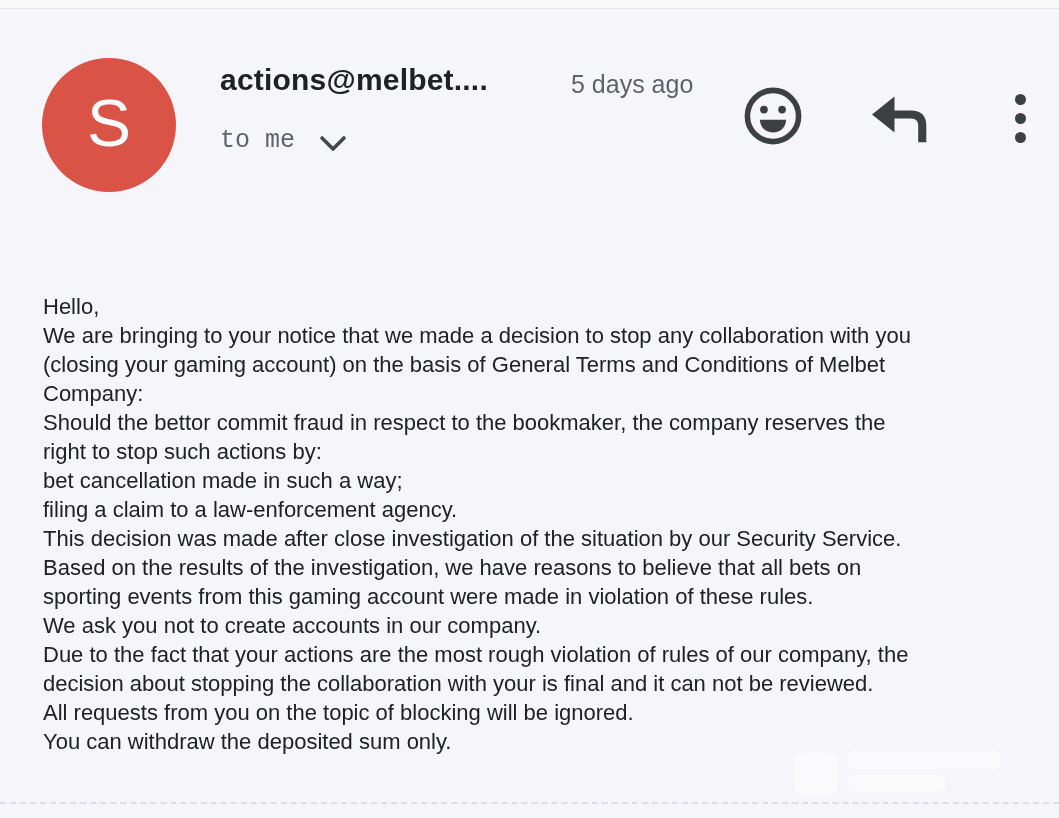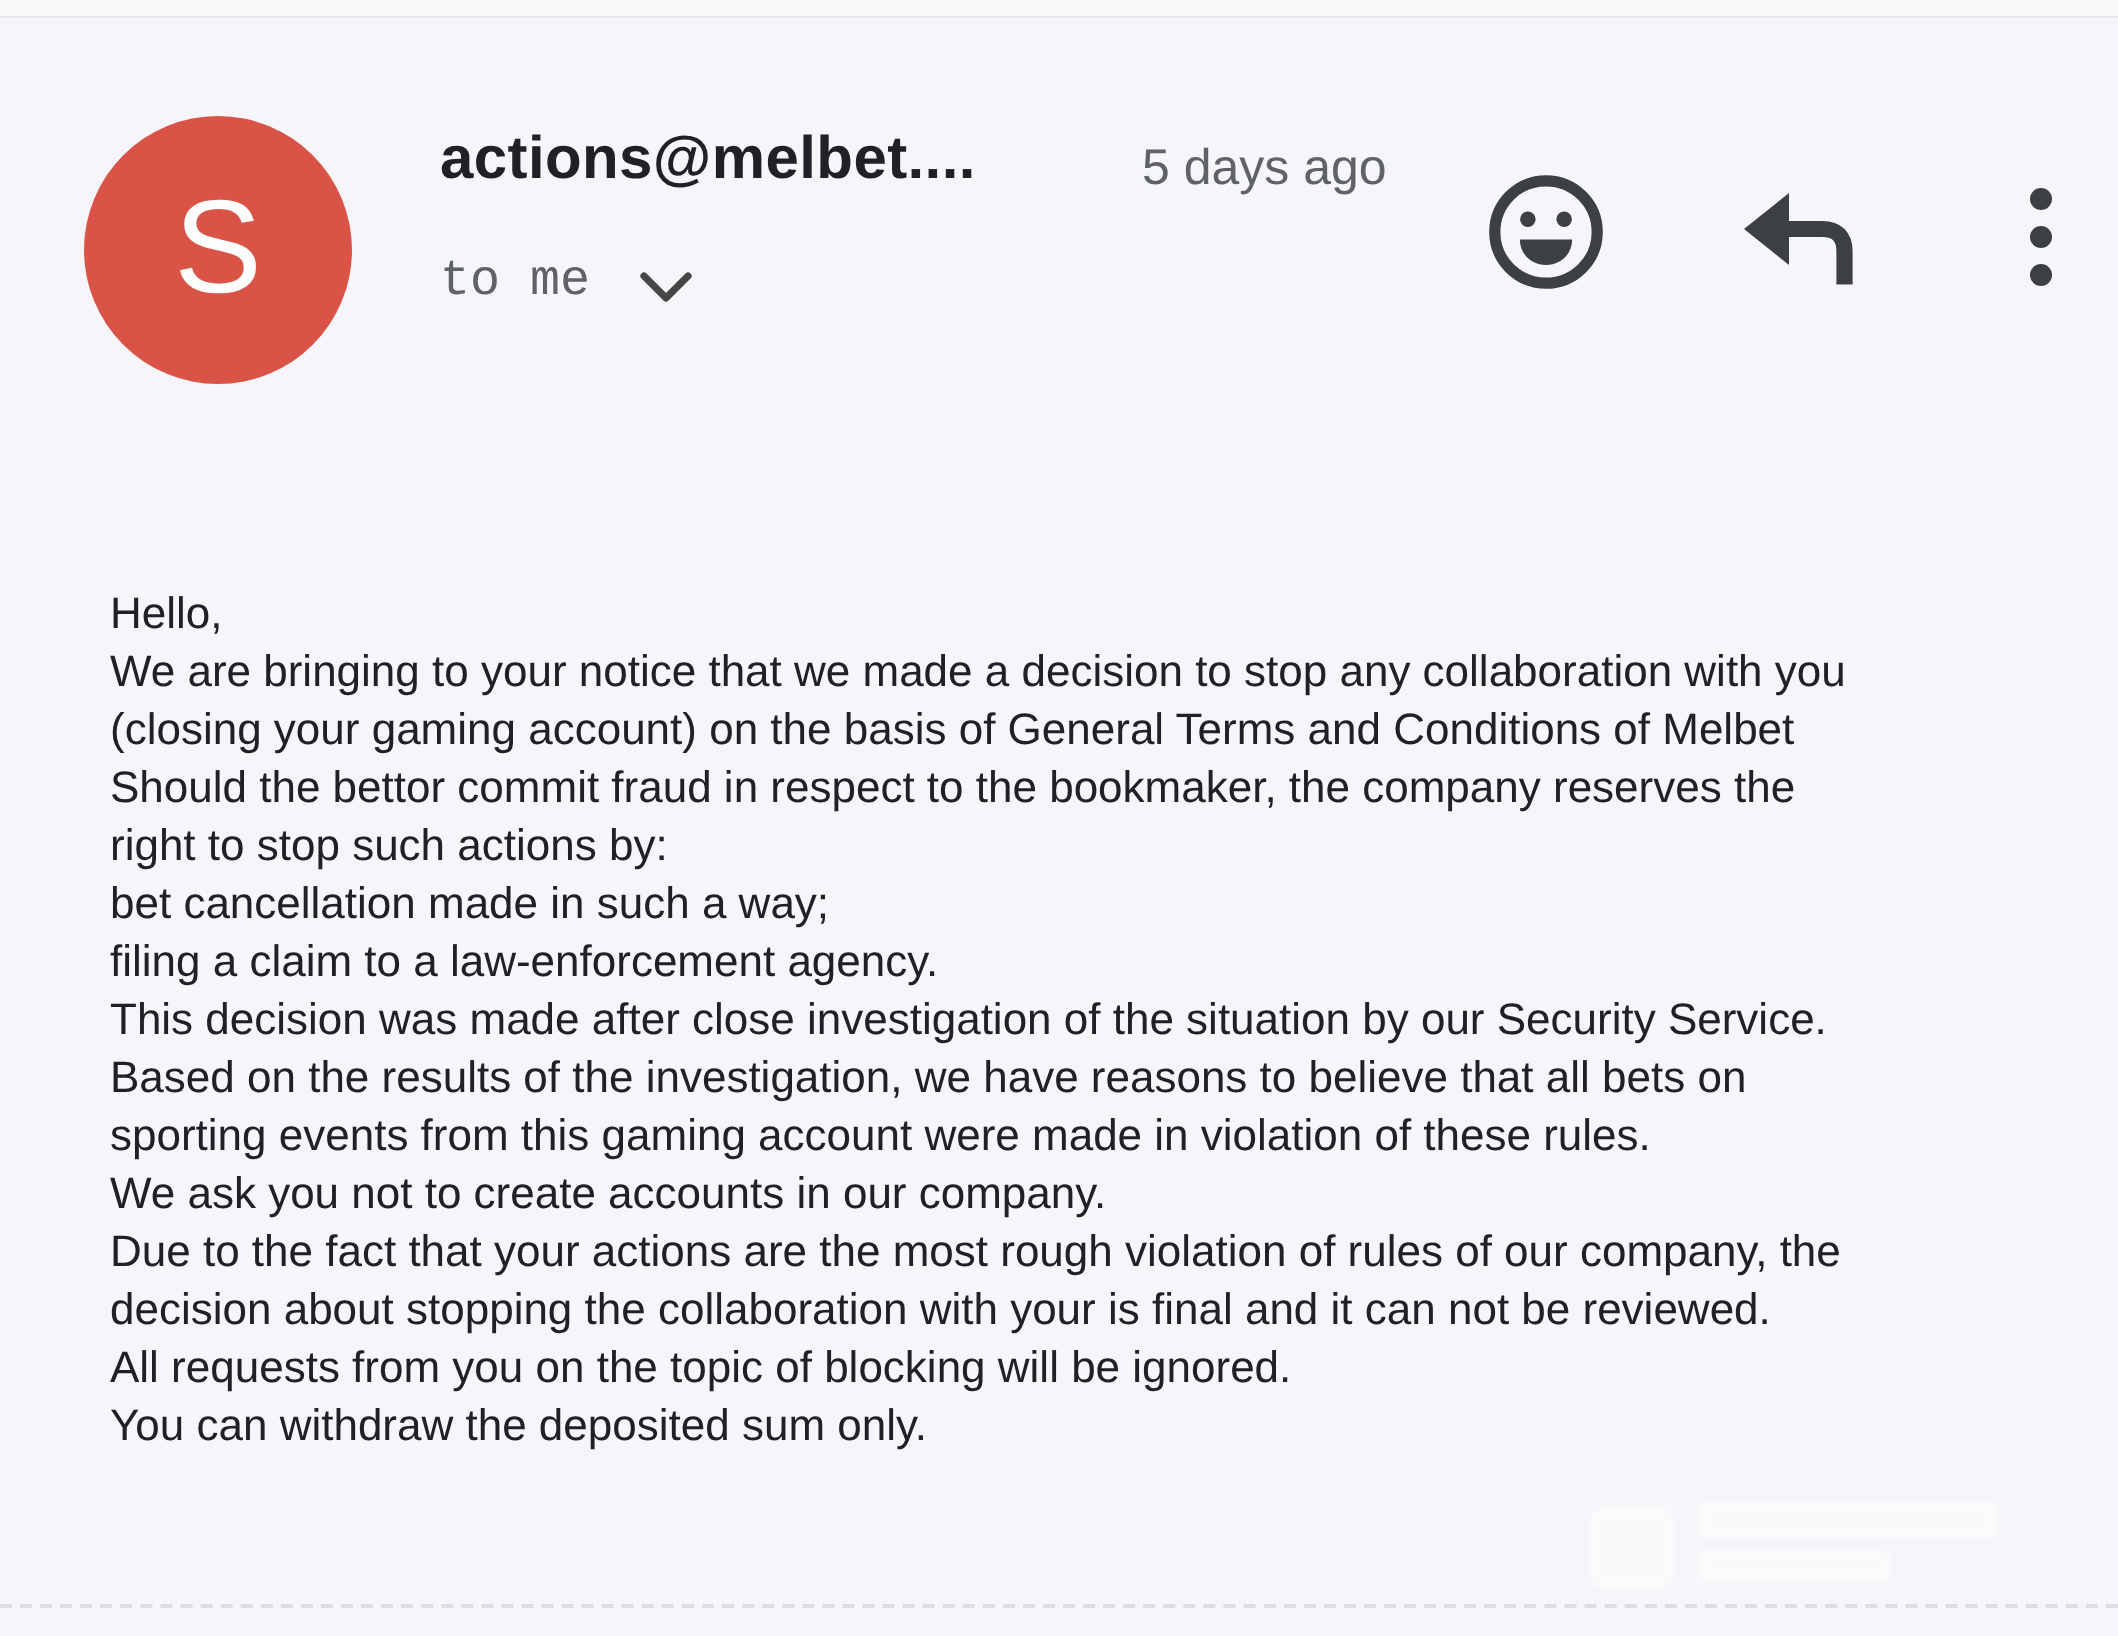--- a/index.html
+++ b/index.html
@@ -44,21 +44,21 @@
   .btn-reaction{left:741px;top:84px;width:64px;height:64px;}
   .btn-reply{left:866px;top:86px;width:72px;height:60px;}
   .btn-more{left:1012px;top:88px;width:16px;height:58px;}
   .dots{display:flex;flex-direction:column;align-items:center;gap:8px;padding-top:2px;}
   .dot{width:11px;height:11px;border-radius:50%;background:#3c4043;}
   
   .email-body{
     position:absolute;left:43px;top:292px;width:1000px;
     color:#202124;font-size:22px;line-height:29px;
   }
-  .email-body .line{white-space:nowrap;margin-left:12px;}
+  .email-body .line{white-space:nowrap;}
   
   .bottom-divider{
     position:absolute;left:0;top:802px;width:100%;height:0;
     border-top:2px dashed #dddde3;
   }
   .watermark{
     position:absolute;left:795px;top:745px;width:225px;height:55px;
     opacity:.55;filter:blur(1.5px);pointer-events:none;
   }
   .wm-blob{position:absolute;background:#ffffff;border-radius:4px;}
@@ -109,20 +109,21 @@
       <span class="dot"></span>
         <span class="dot"></span>
         <span class="dot"></span>
     </span>
   </button>
 
   <div class="email-body">
       <div class="line">Hello,</div>
       <div class="line">We are bringing to your notice that we made a decision to stop any collaboration with you</div>
       <div class="line">(closing your gaming account) on the basis of General Terms and Conditions of Melbet</div>
+      <div class="line">Company:</div>
       <div class="line">Should the bettor commit fraud in respect to the bookmaker, the company reserves the</div>
       <div class="line">right to stop such actions by:</div>
       <div class="line">bet cancellation made in such a way;</div>
       <div class="line">filing a claim to a law-enforcement agency.</div>
       <div class="line">This decision was made after close investigation of the situation by our Security Service.</div>
       <div class="line">Based on the results of the investigation, we have reasons to believe that all bets on</div>
       <div class="line">sporting events from this gaming account were made in violation of these rules.</div>
       <div class="line">We ask you not to create accounts in our company.</div>
       <div class="line">Due to the fact that your actions are the most rough violation of rules of our company, the</div>
       <div class="line">decision about stopping the collaboration with your is final and it can not be reviewed.</div>

